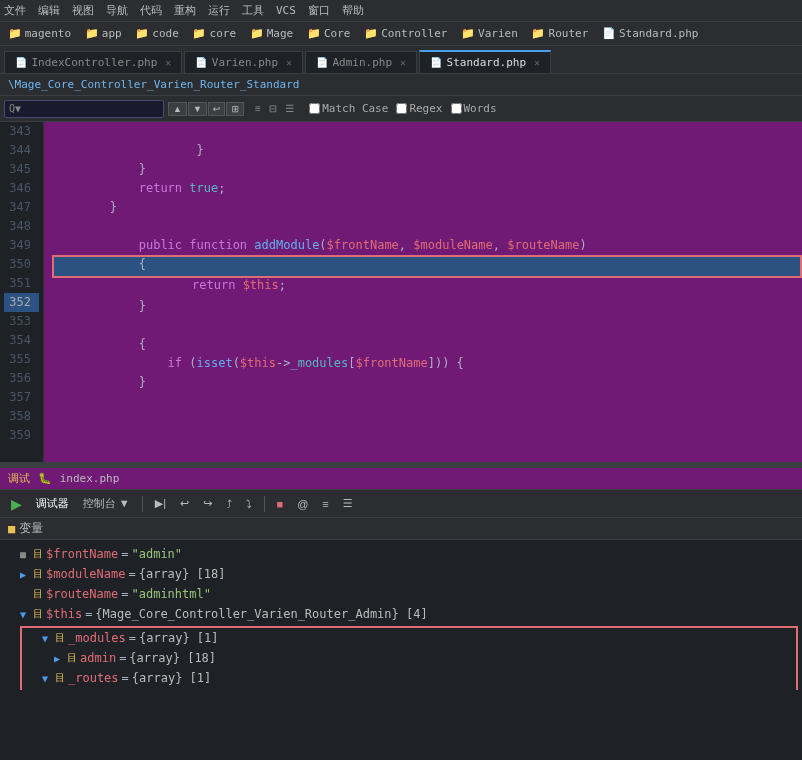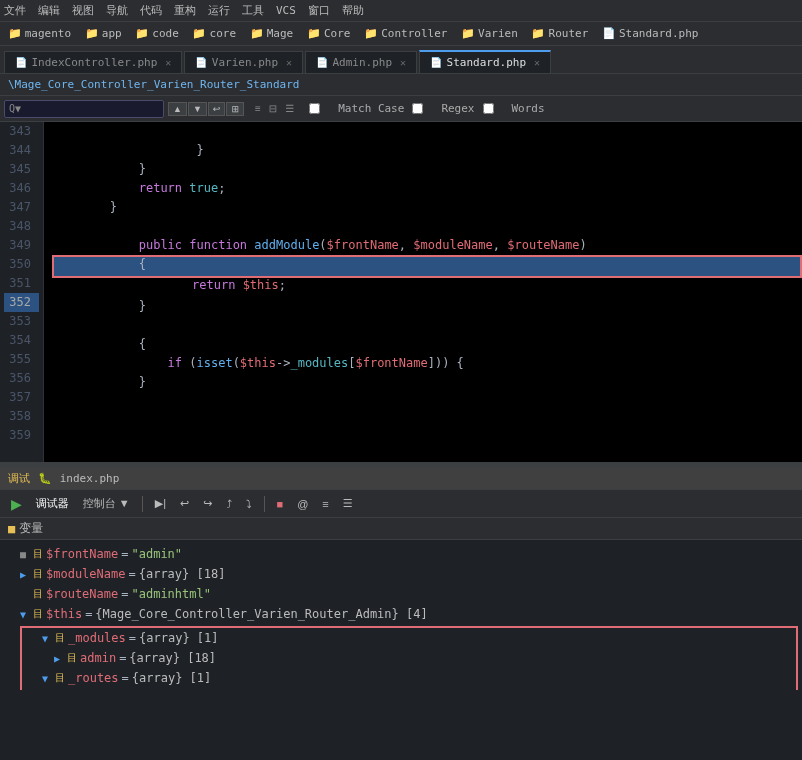--- a/index.html
+++ b/index.html
@@ -127,30 +127,30 @@
     }
     .search-checkboxes {
       display: flex;
       align-items: center;
       gap: 8px;
       margin-left: 8px;
     }
     .search-checkboxes label {
       display: flex;
       align-items: center;
-      gap: 18px;
+      gap: 2px;
       font-size: 11px;
       color: #aaa;
       cursor: pointer;
     }
     .search-checkboxes input[type=checkbox] { width: 11px; height: 11px; }
 
     
     .code-editor {
-      background: #000000;
+      background: #701a75;
       height: 340px;
       overflow: hidden;
       display: flex;
       flex-direction: column;
     }
     .code-content {
       flex: 1;
       overflow: hidden;
       display: flex;
     }
@@ -182,21 +182,21 @@
 
     
     .panel-separator {
       background: #3c3f41;
       height: 6px;
       display: flex;
       align-items: center;
       cursor: row-resize;
     }
     .panel-title-bar {
-      background: #404040;
+      background: #701a75;
       height: 22px;
       display: flex;
       align-items: center;
       padding: 0 8px;
       gap: 8px;
       border-bottom: 1px solid #3c3f41;
     }
     .panel-title-bar span { font-size: 11px; color: #bbb; }
     .panel-title-bar .debug-label { color: #e8c055; font-size: 11px; }
 

